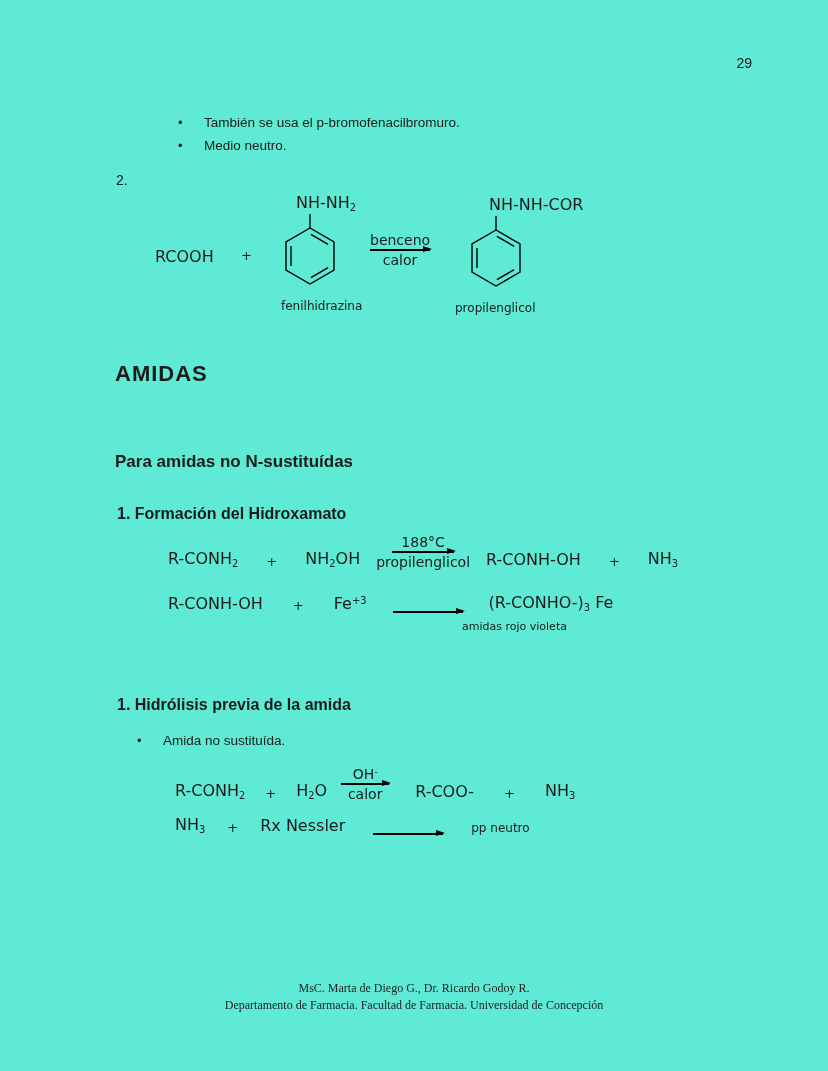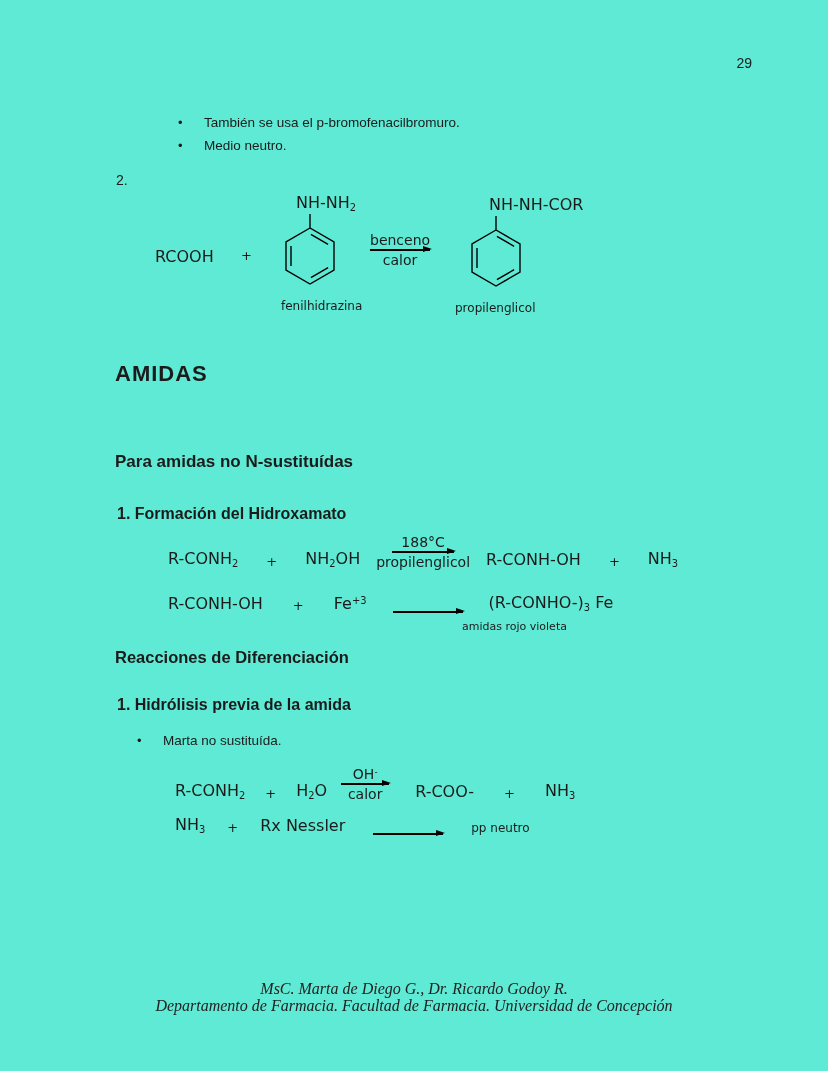--- a/index.html
+++ b/index.html
@@ -44,22 +44,22 @@
   .title-amidas { left:115px; top:361px; width:674px; text-align:left;
     font-size:22px; font-weight:bold; letter-spacing:1px; }
 
   .h-section { left:115px; font-size:16.5px; font-weight:bold; }
   .h-sub     { left:115px; font-size:17px; font-weight:bold; }
   .h-step    { left:117px; font-size:16px;  font-weight:bold; }
 
   .note { font-size:11px; }
 
   .footer { left:0; top:980px; width:100%; text-align:center;
-    font-family:"Liberation Serif",serif; font-style:italic;
-    font-size:16px; line-height:17px; color:#222; }
+    font-family:"Liberation Serif",serif; 
+    font-size:12px; line-height:17px; color:#222; }
 
   svg.benzene { display:block; }
 </style>
 </head>
 <body>
 
 <div class="page">
 
   <div class="abs page-number">29</div>
 
@@ -122,26 +122,25 @@
     <span class="f">R-CONH-OH</span>
     <span class="plus" style="margin:0 30px;">+</span>
     <span class="f"><span>Fe</span><sup>+3</sup></span>
     <span class="rxn-arrow" style="margin:0 26px;">
       <span class="arrow-shaft" style="width:70px;"></span>
     </span>
     <span class="f"><span>(R-CONHO-)</span><sub>3</sub><span style="margin-left:5px;">Fe</span></span>
   </div>
   <div class="abs note chem" style="left:462px; top:620px;">amidas rojo violeta</div>
 
-  <div class="abs h-section" style="top:648px;">Reacciones de Diferenciación</div>
   <div class="abs h-step" style="top:696px;">1.  Hidrólisis previa de la amida</div>
 
   <div class="abs bullet-row" style="left:137px; top:733px; font-size:13.5px;">
     <span class="bullet-dot">•</span>
-    <span>Marta no sustituída.</span>
+    <span>Amida no sustituída.</span>
   </div>
 
   <div class="abs rxn-row chem" style="left:175px; top:766px;">
     <span class="f"><span>R-CONH</span><sub>2</sub></span>
     <span class="plus" style="margin:0 20px;">+</span>
     <span class="f"><span>H</span><sub>2</sub><span>O</span></span>
     <span class="rxn-arrow" style="margin:0 14px;">
       <span class="above"><span>OH</span><sup>-</sup></span>
       <span class="arrow-shaft" style="width:48px;"></span>
       <span class="below">calor</span>

